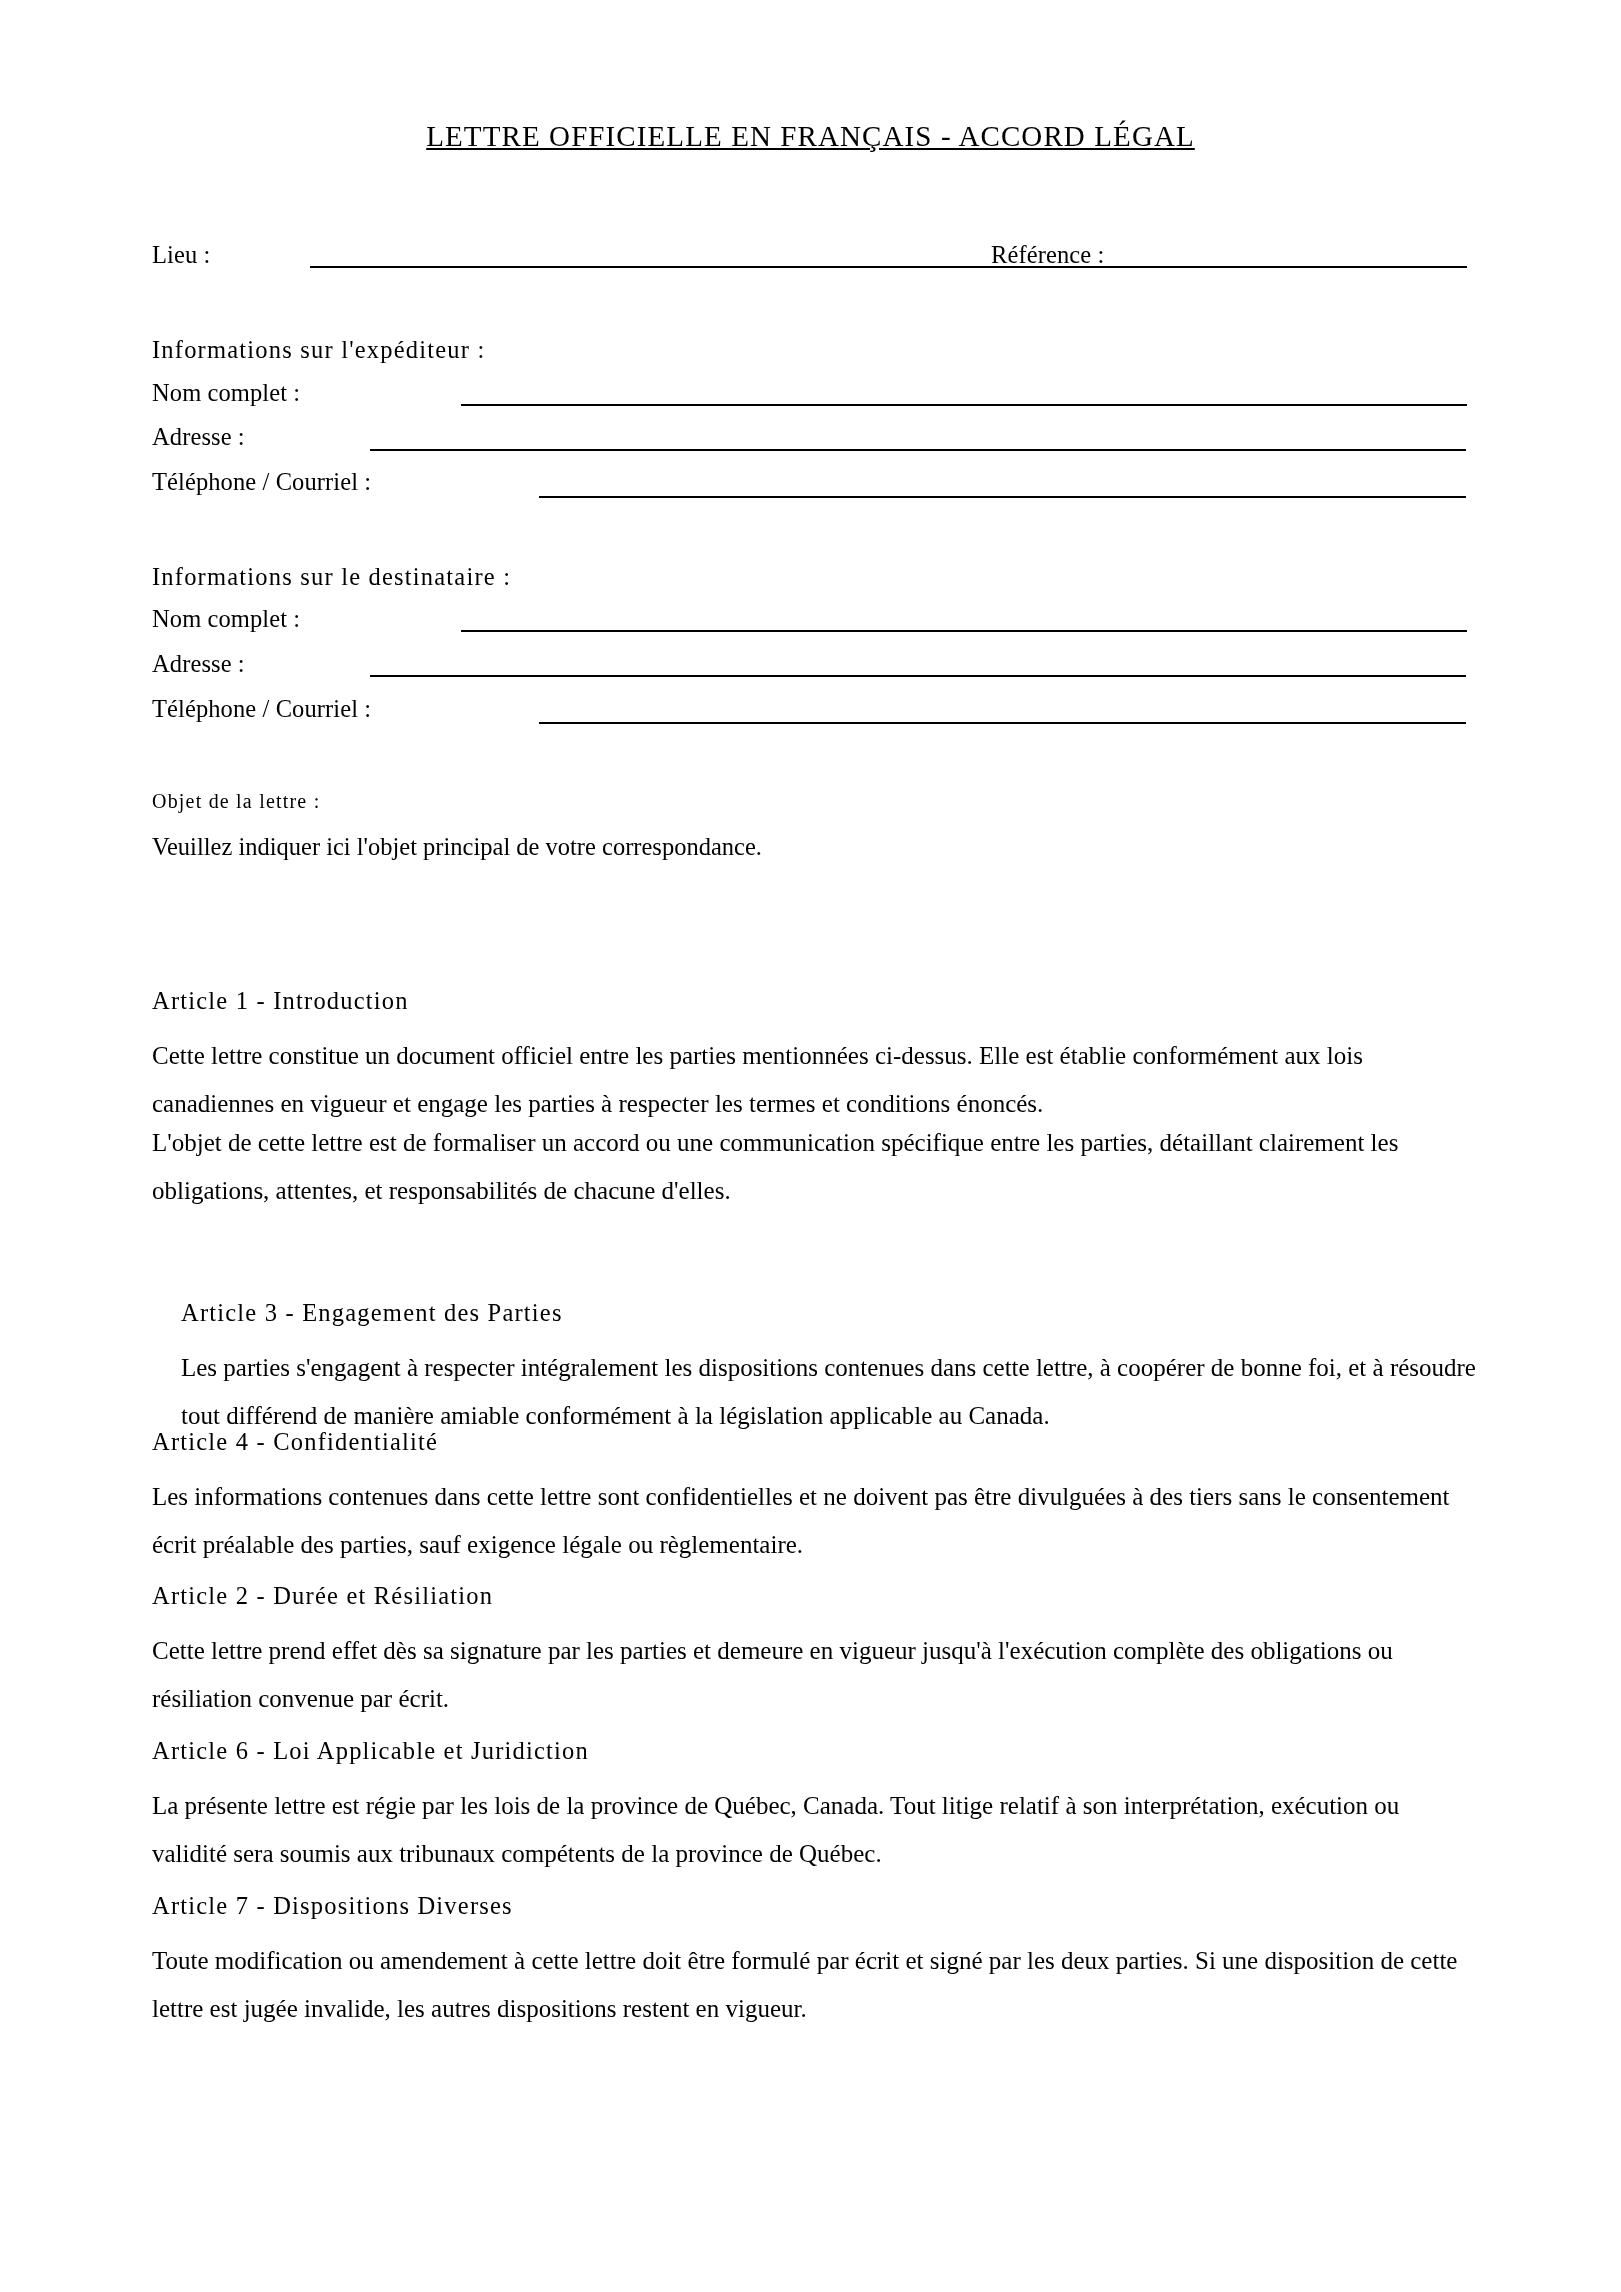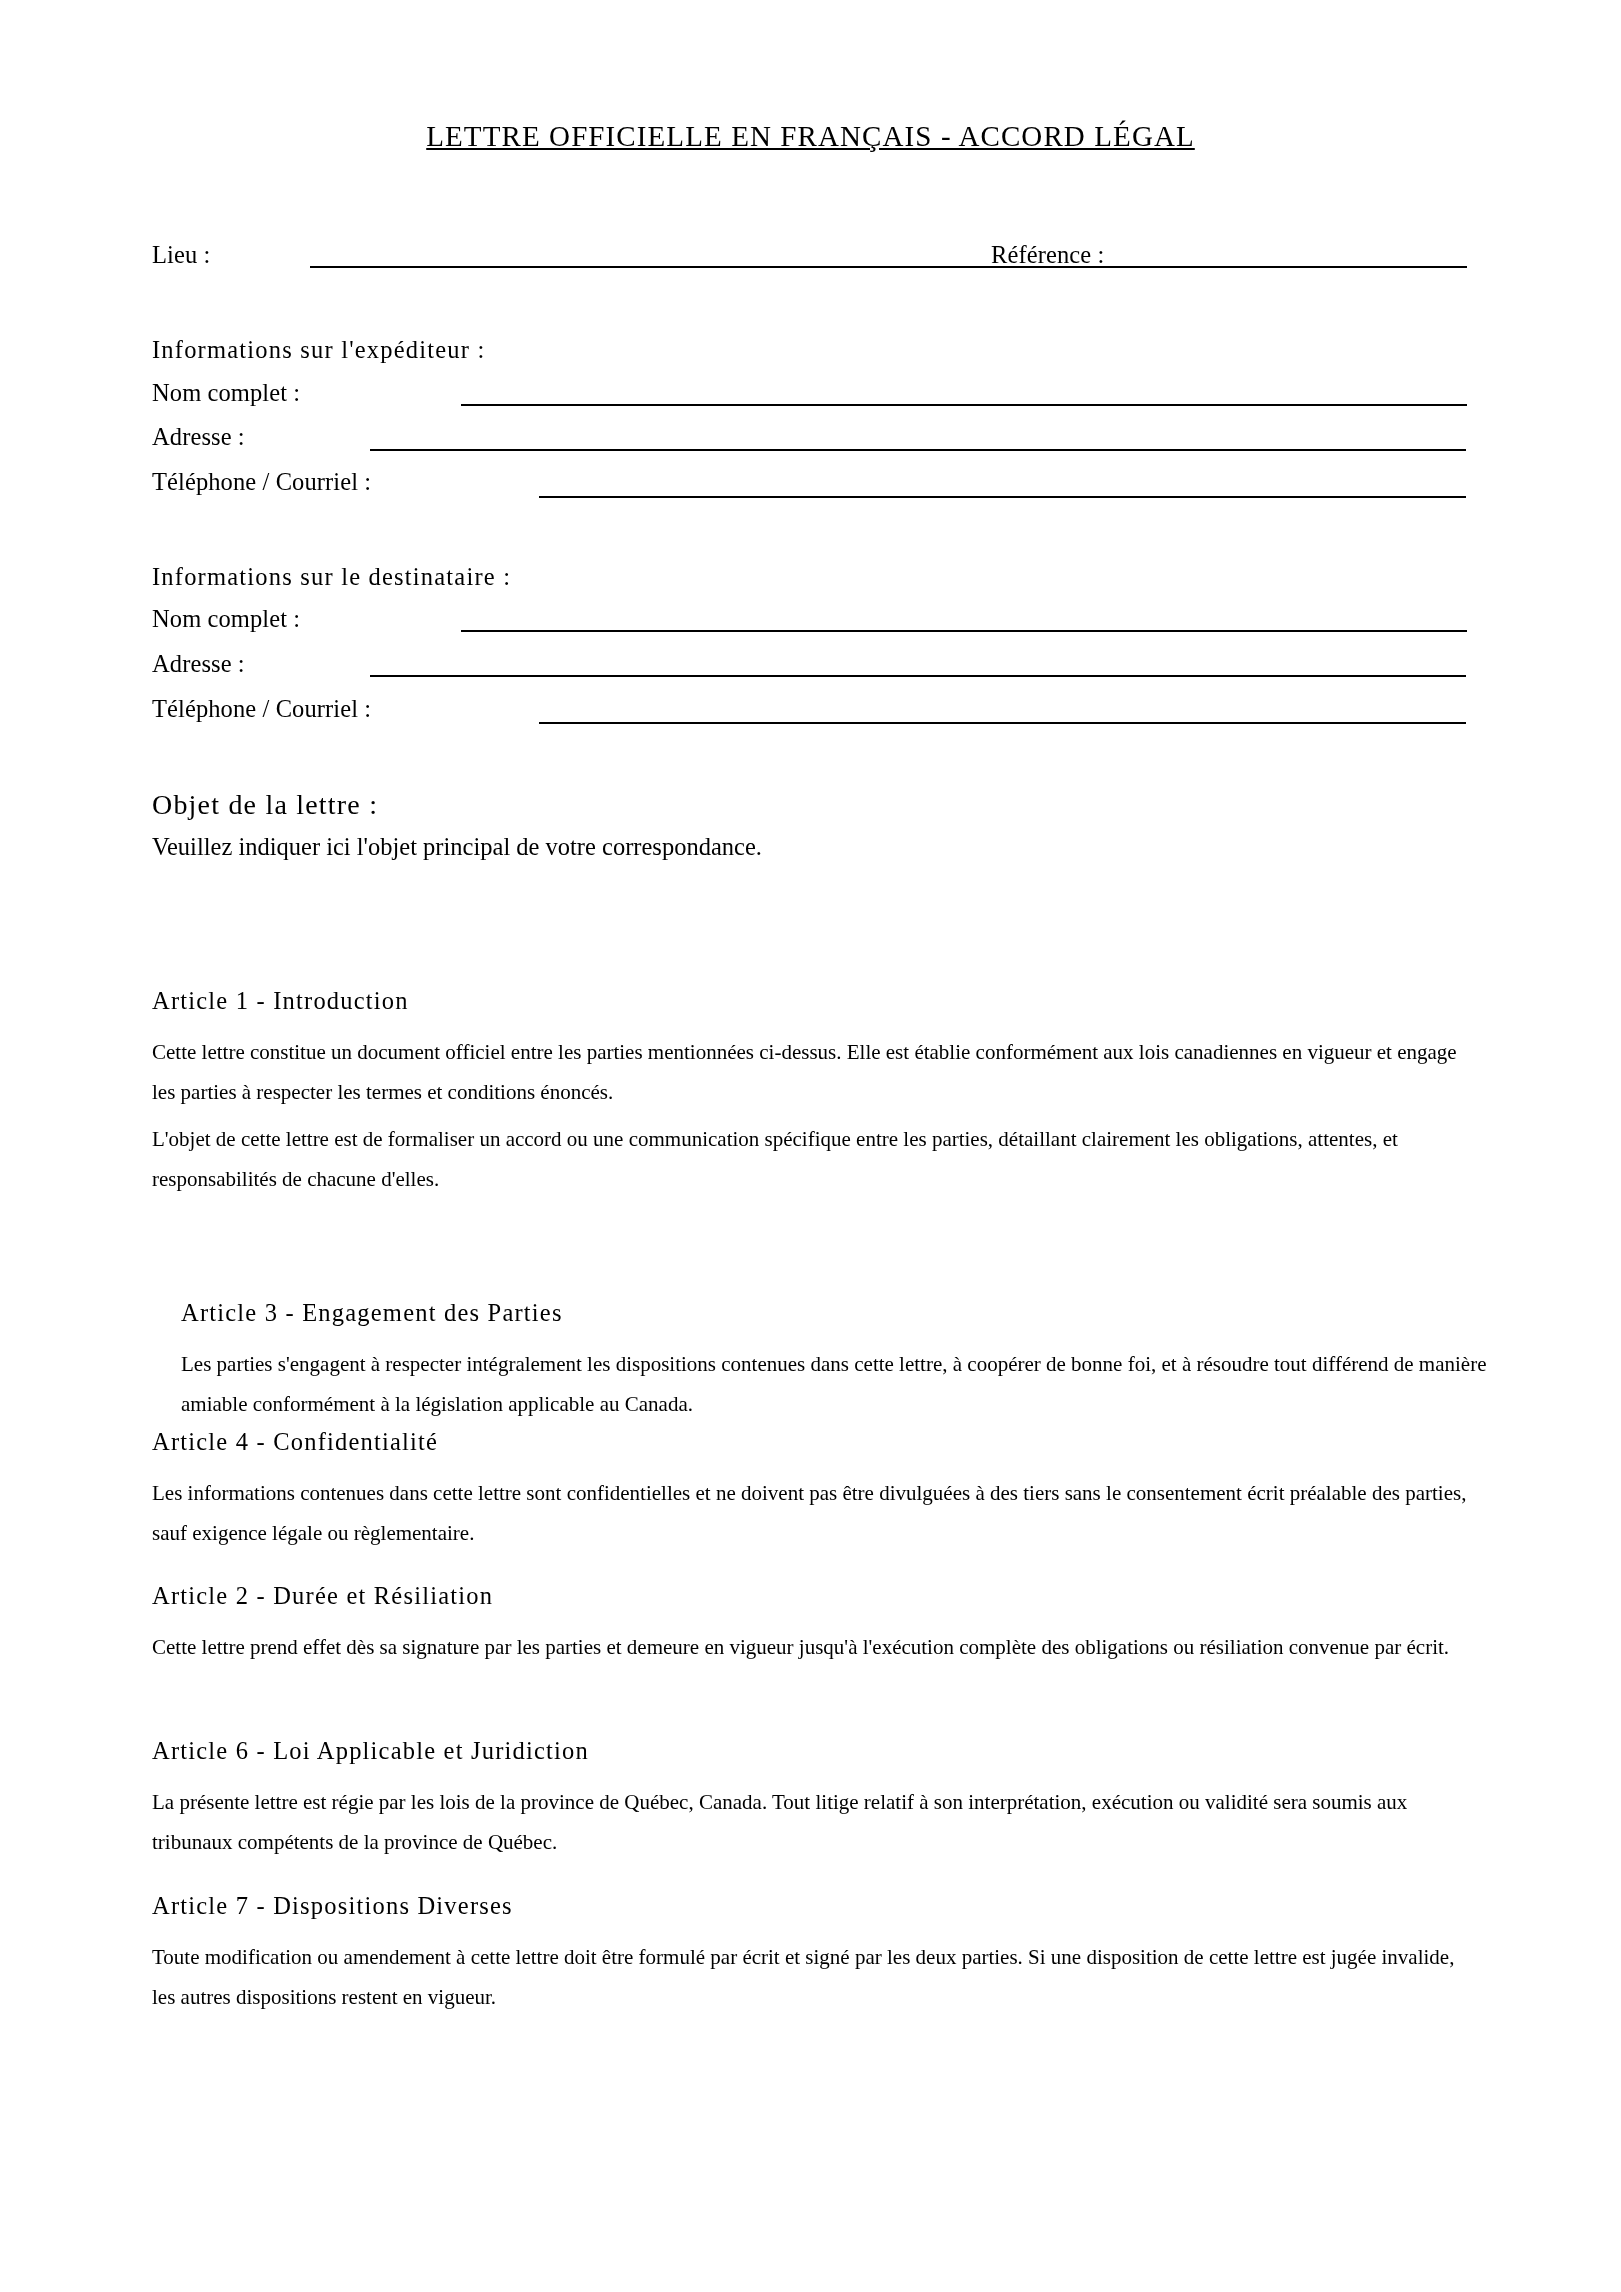--- a/index.html
+++ b/index.html
@@ -56,27 +56,27 @@
     width: 1318px;
   }
   .article-title {
     font-size: 24.5px;
     letter-spacing: 1.2px;
     line-height: 1.1;
     margin: 0 0 16.7px 0;
     white-space: nowrap;
   }
   .article-body {
-    font-size: 21px;
-    line-height: 40px;
+    font-size: 25px;
+    line-height: 48px;
     margin: 0;
     text-align: left;
   }
   .objet-head {
-    font-size: 28px;
+    font-size: 20px;
     letter-spacing: 1.2px;
   }
   .objet-body {
     font-size: 24.5px;
   }
 </style>
 </head>
 <body>
 
 <div class="page">

